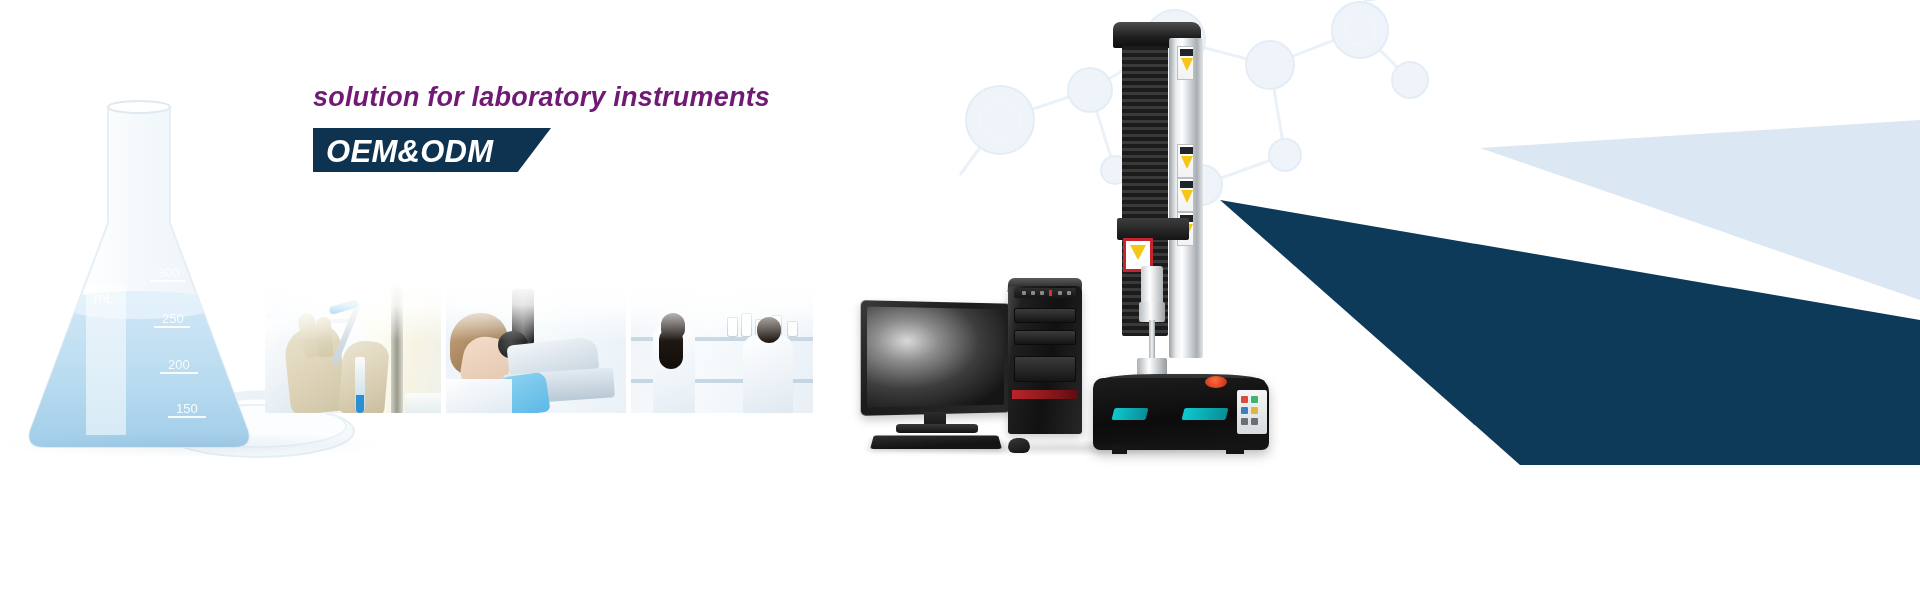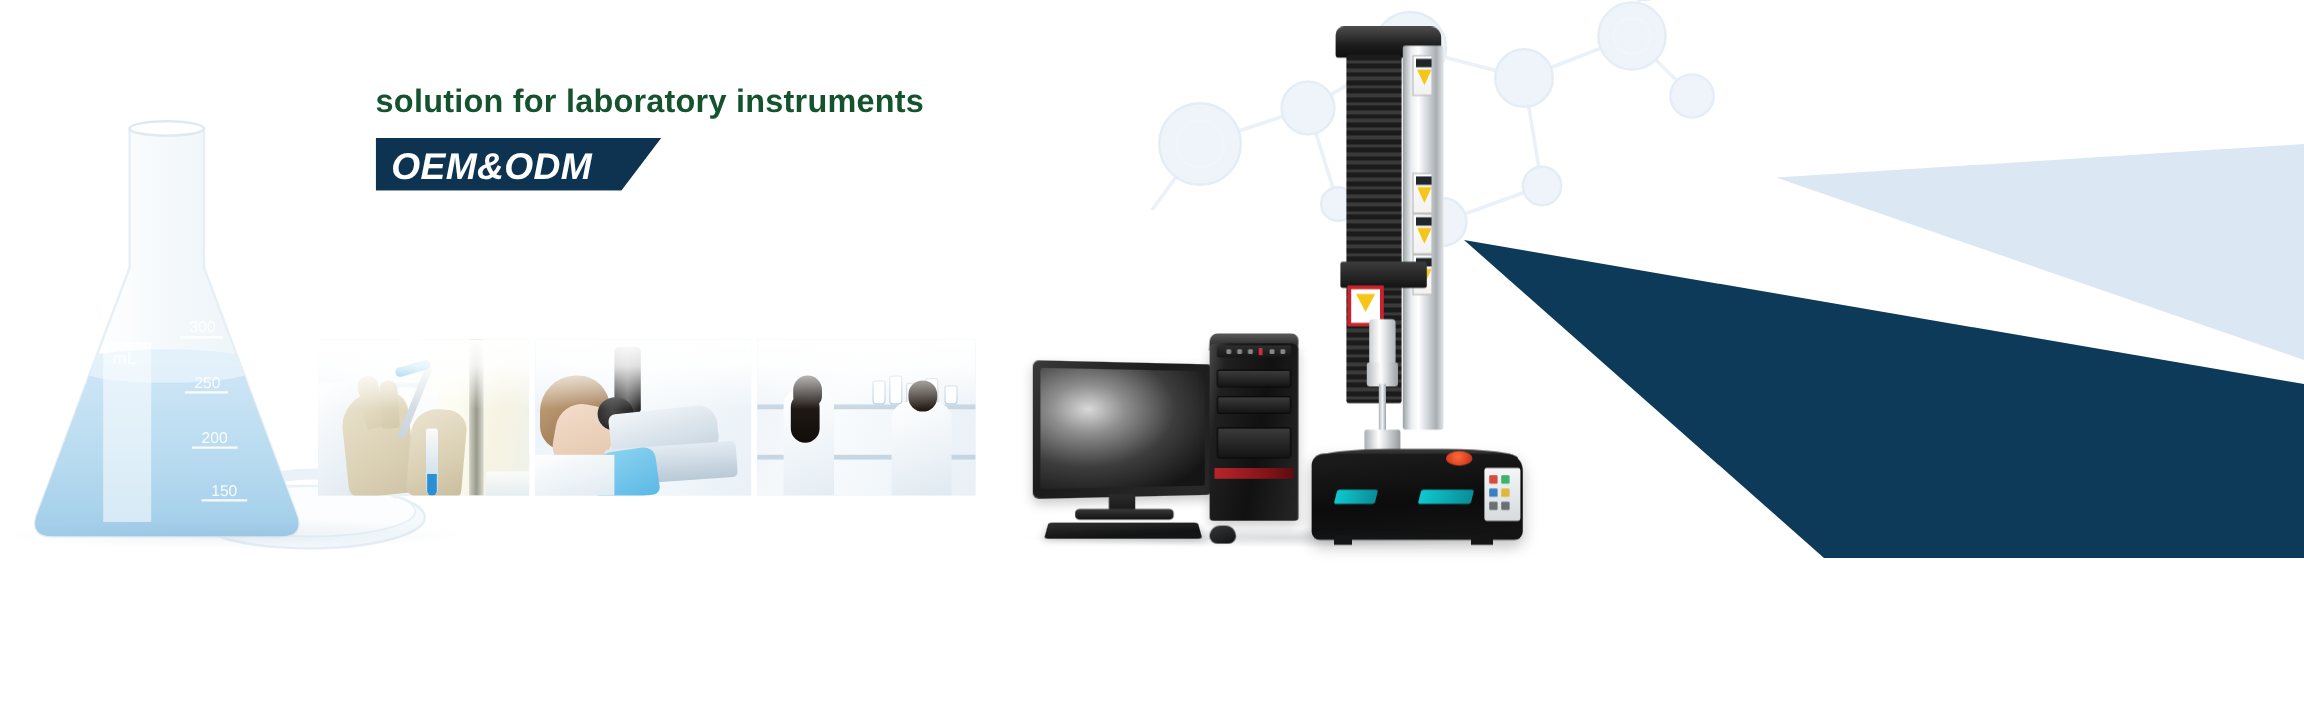--- a/index.html
+++ b/index.html
@@ -51,24 +51,25 @@
   .headline-1 {
     font-size: 29px;
     font-style: italic;
     font-weight: bold;
     color: #1a3a5c;
     letter-spacing: 0.2px;
     line-height: 1.0;
     white-space: nowrap;
   }
   .headline-2 {
-    margin-top: 13px;
+    margin-top: 26px;
     font-size: 27px;
+    font-style: italic;
     font-weight: bold;
-    color: #14532d;
+    color: #701a75;
     letter-spacing: 0.2px;
     line-height: 1.0;
     white-space: nowrap;
   }
   .tag-wrap {
     margin-top: 17px;
     position: relative;
     display: inline-block;
     height: 60px;
   }

